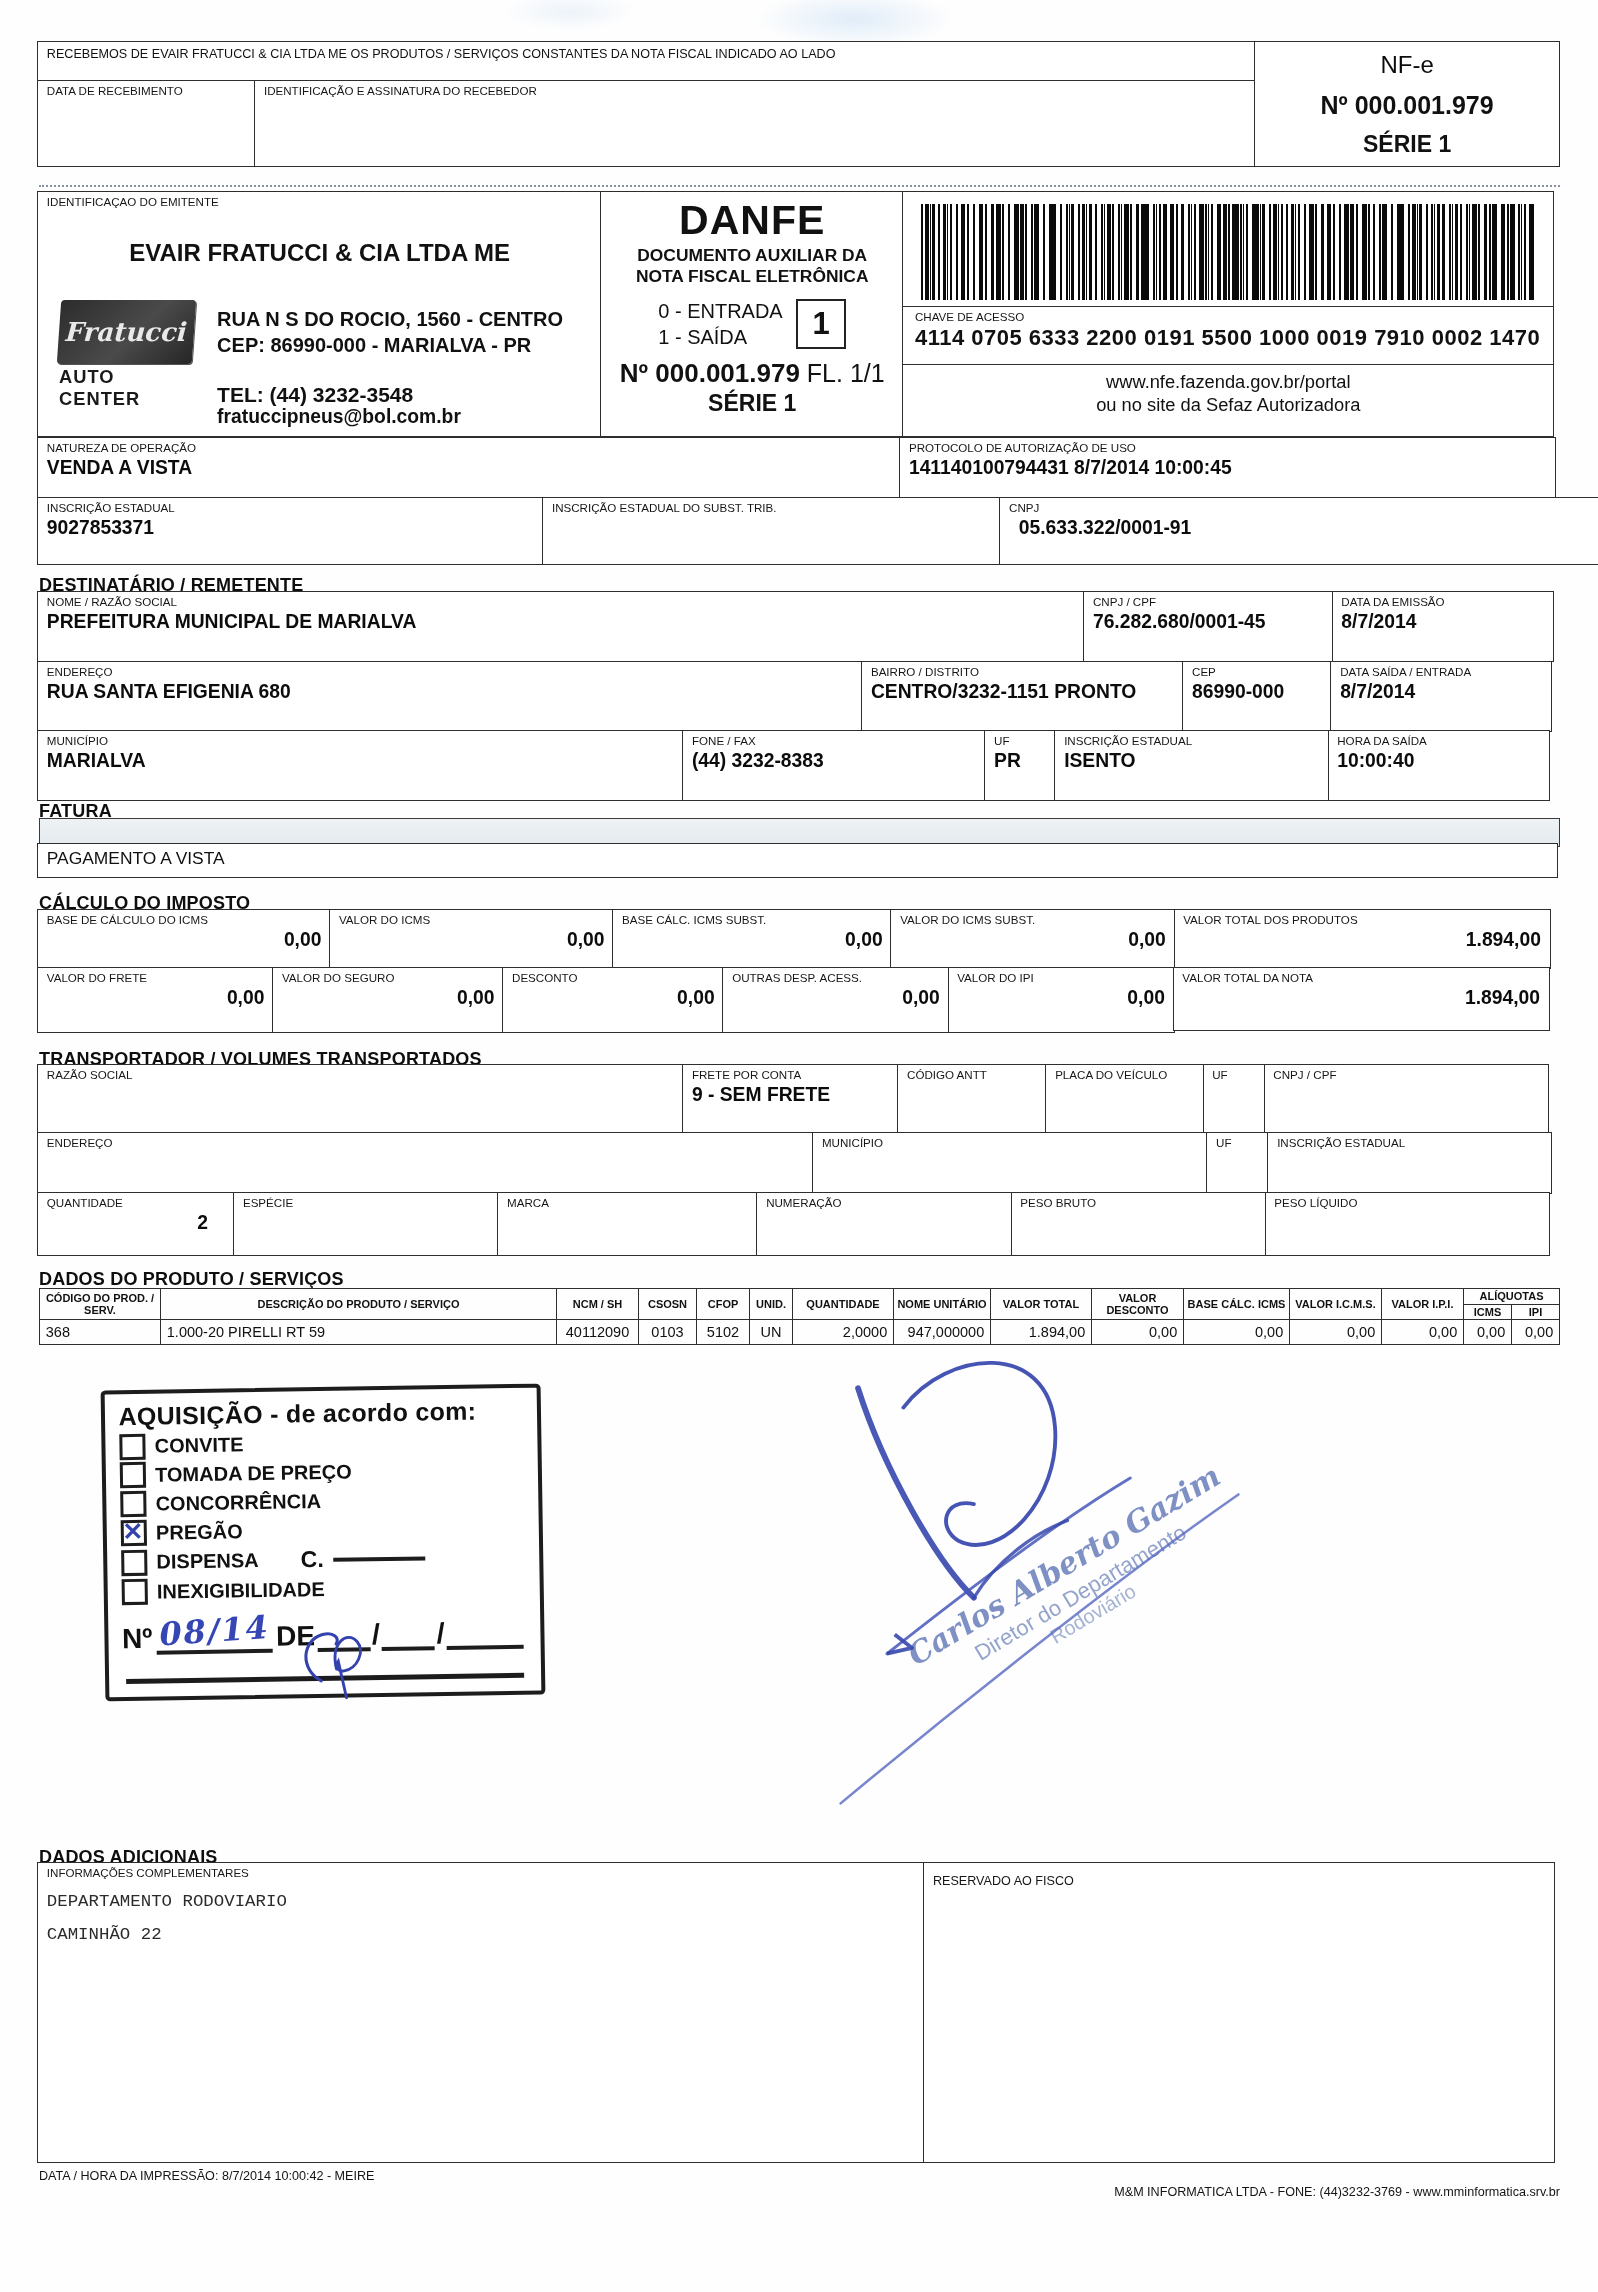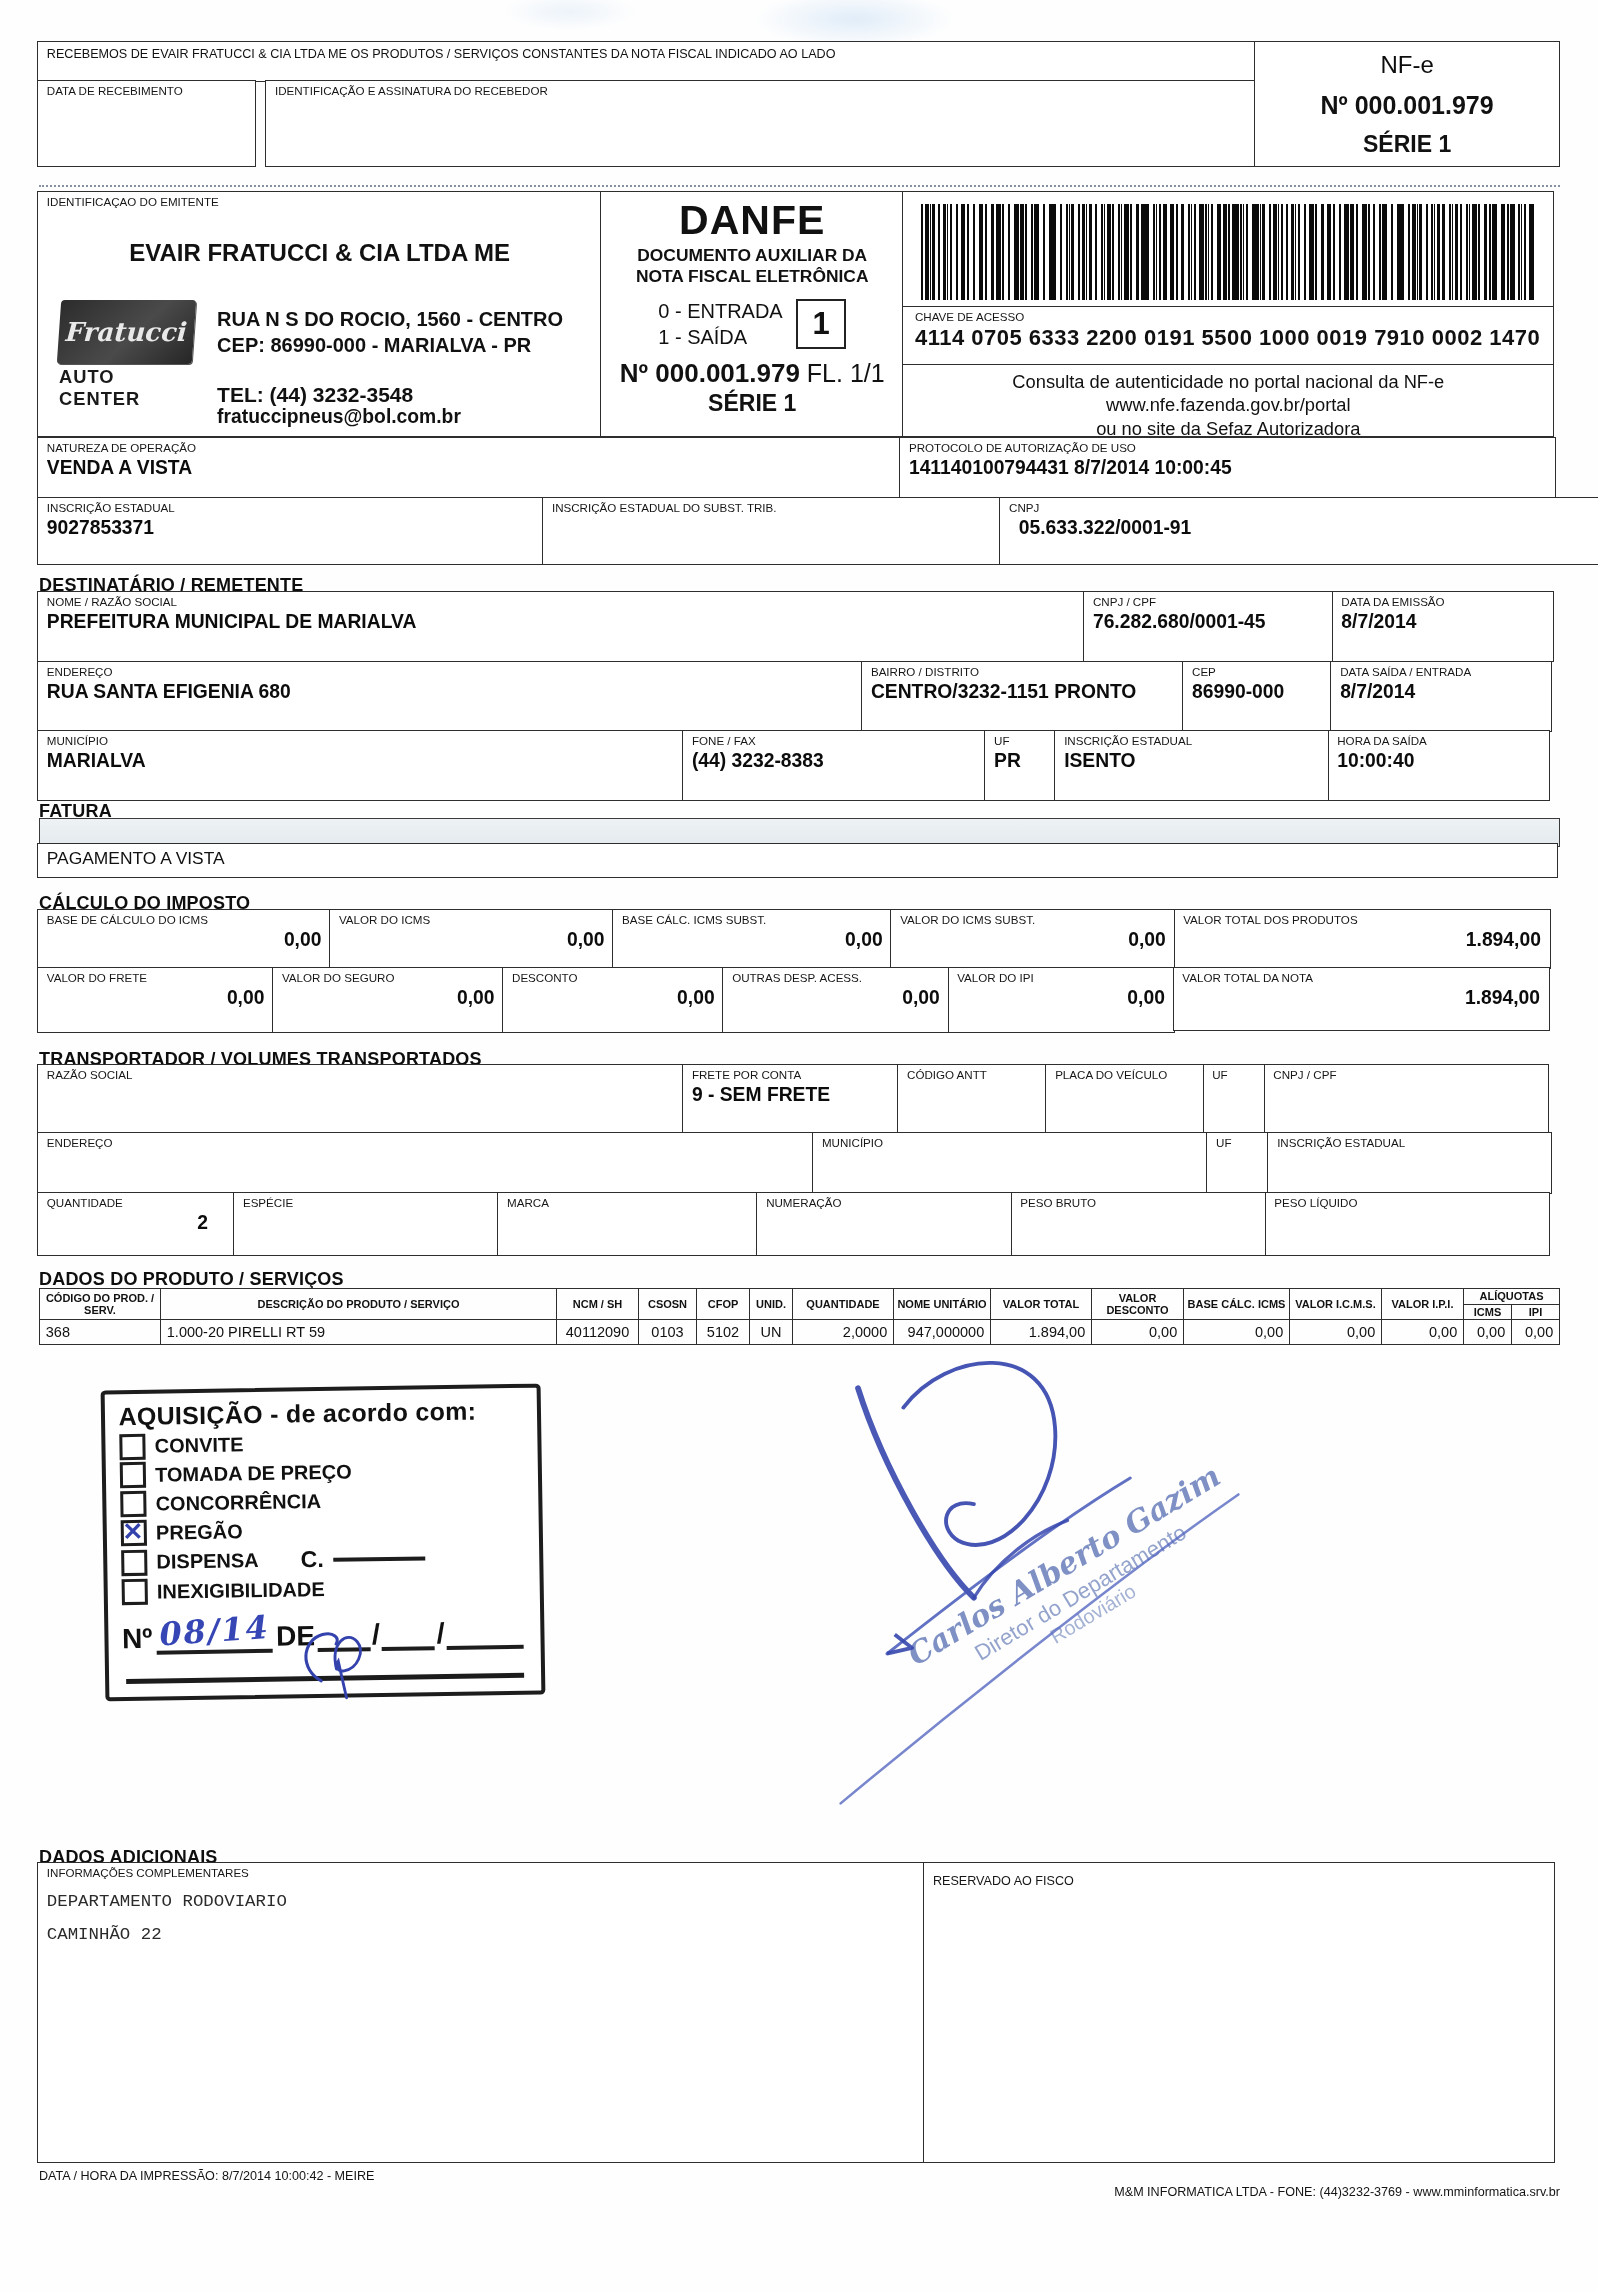--- a/index.html
+++ b/index.html
@@ -101,21 +101,21 @@
 <div class="page">
   <div class="smudge"></div>
   <div class="smudge2"></div>
   <div class="doc">
 
     <div class="r" style="top:0;">
       <div style="width:1217px;display:flex;flex-direction:column;flex:0 0 auto;">
         <div class="c" style="height:41px;">
           <div class="can-line1">RECEBEMOS DE EVAIR FRATUCCI &amp; CIA LTDA ME OS PRODUTOS / SERVIÇOS CONSTANTES DA NOTA FISCAL INDICADO AO LADO</div>
         </div>
-        <div style="display:flex;flex:1;gap:11px;">
+        <div style="display:flex;flex:1;">
           <div class="c" style="width:219px;height:87px;flex:0 0 auto;">
             <div class="lbl">DATA DE RECEBIMENTO</div>
           </div>
           <div class="c" style="flex:1;height:87px;">
             <div class="lbl">IDENTIFICAÇÃO E ASSINATURA DO RECEBEDOR</div>
           </div>
         </div>
       </div>
       <div class="c nfe-box" style="width:306px;height:126px;flex:0 0 auto;">
         <div class="nfe-t">NF-e</div>
@@ -163,21 +163,20 @@
       </div>
       <div class="c chave-box" style="width:652px;height:246px;flex:0 0 auto;">
         <div class="bar-wrap">
           <div class="barcode"></div>
         </div>
         <div class="chave-row">
           <div class="lbl">CHAVE DE ACESSO</div>
           <div class="chave-val">4114 0705 6333 2200 0191 5500 1000 0019 7910 0002 1470</div>
         </div>
         <div class="consulta">
-          <div>Consulta de autenticidade no portal nacional da NF-e</div>
           <div>www.nfe.fazenda.gov.br/portal</div>
           <div>ou no site da Sefaz Autorizadora</div>
         </div>
       </div>
     </div>
 
     <div class="r" style="top:396px;">
       <div class="c" style="width:864px;height:62px;flex:0 0 auto;">
         <div class="lbl">NATUREZA DE OPERAÇÃO</div>
         <div class="val">VENDA A VISTA</div>

